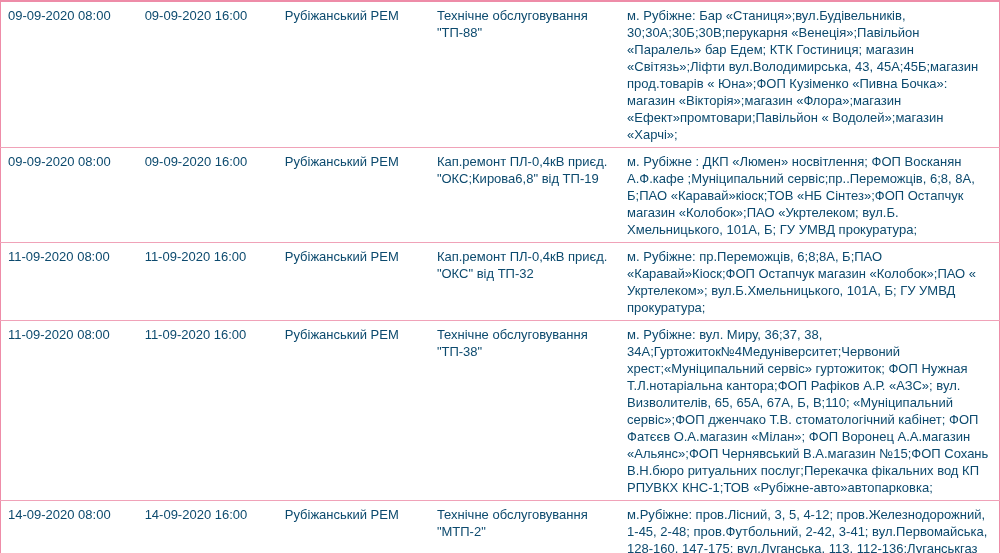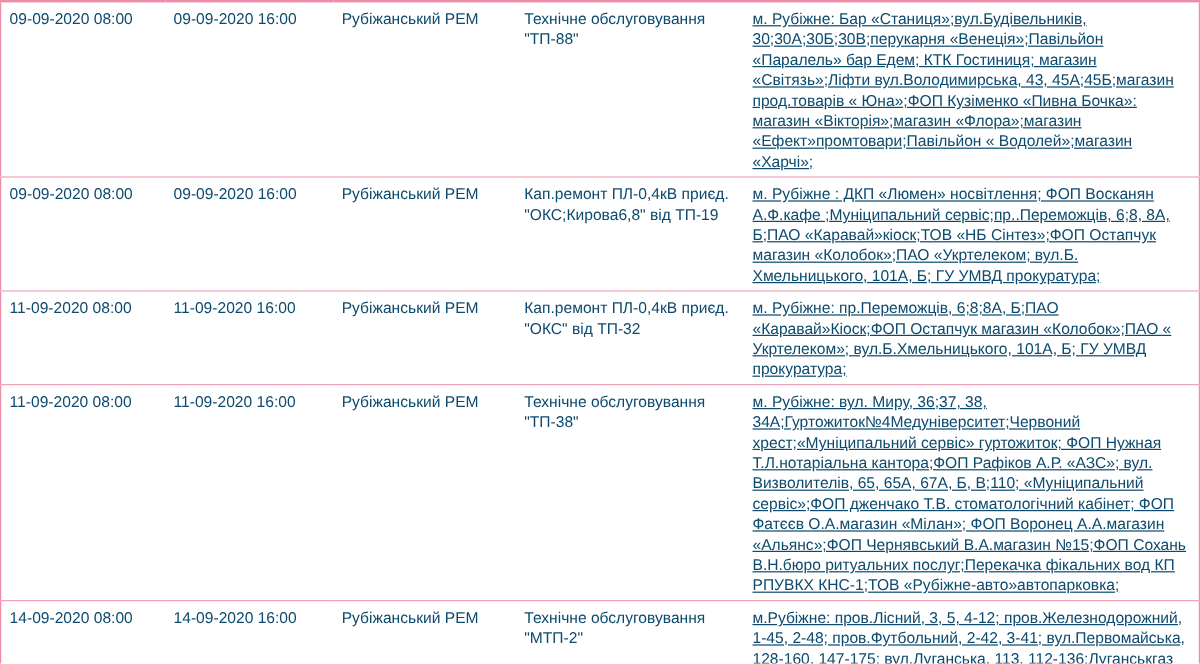--- a/index.html
+++ b/index.html
@@ -30,21 +30,21 @@
     font-size: 13px;
     line-height: 17px;
     color: #0c4a6e;
     word-wrap: break-word;
   }
   col.c-start { width: 137px; }
   col.c-end   { width: 140px; }
   col.c-rem   { width: 152px; }
   col.c-work  { width: 190px; }
   col.c-addr  { width: 379px; }
-  td.addr { padding-right: 9px; text-decoration: underline; }
+  td.addr { padding-right: 9px; }
 </style>
 </head>
 <body>
 
 <table class="schedule">
   <colgroup>
     <col class="c-start">
       <col class="c-end">
       <col class="c-rem">
       <col class="c-work">

